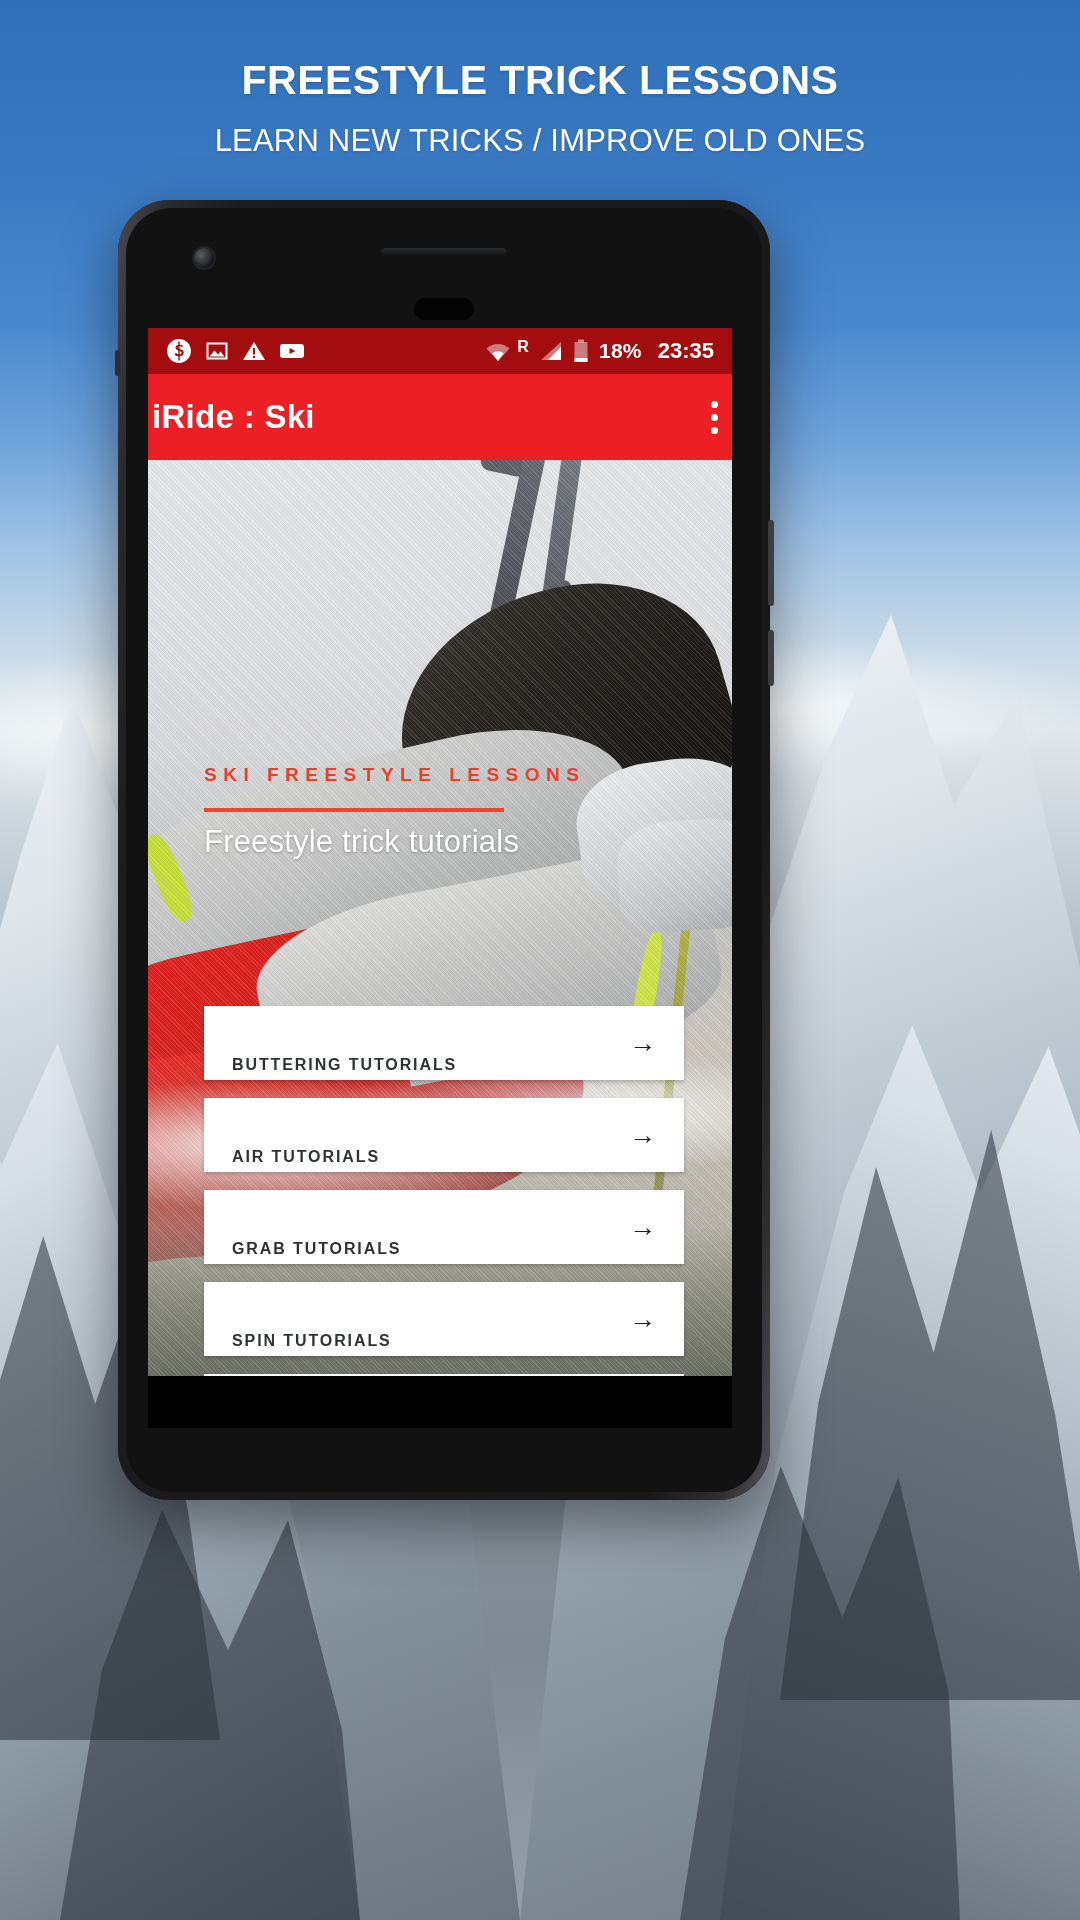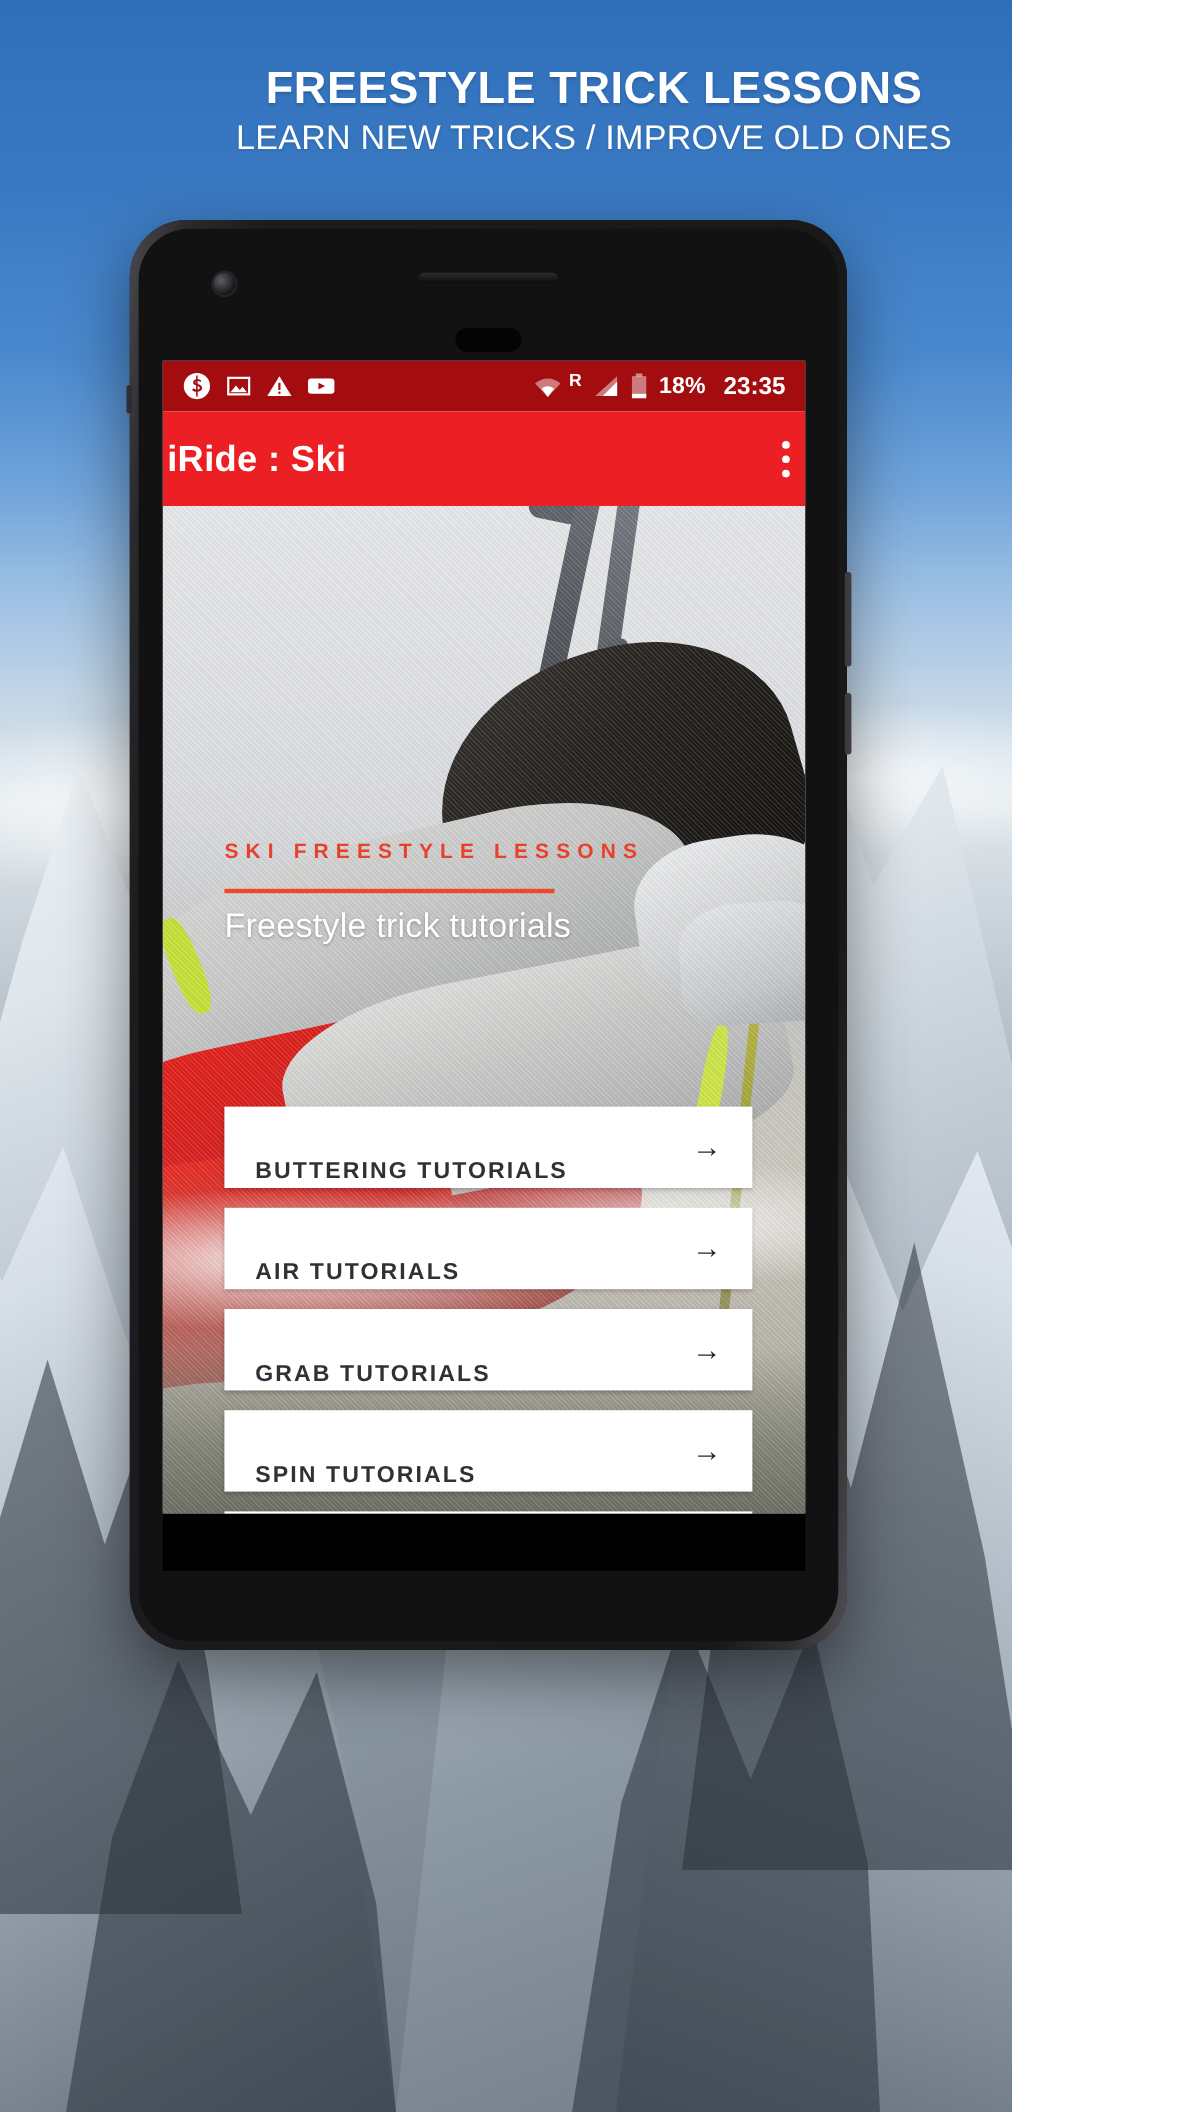--- a/index.html
+++ b/index.html
@@ -5,21 +5,21 @@
   * { box-sizing: border-box; margin: 0; padding: 0; }
   html, body {
     width: 1080px; height: 1920px;
     font-family: "Liberation Sans", sans-serif;
     overflow: hidden;
   }
 
   
   .promo {
     position: relative;
-    width: 920px; height: 1920px;
+    width: 1080px; height: 1920px;
     background: linear-gradient(180deg,
         #2f6fba 0%, #3a79c2 9%, #4b89ce 17%,
         #6fa3da 23%, #9cc0e4 28%, #c3d6e6 33%,
         #dfe7ec 38%, #c9d2d9 44%, #aab6c0 52%,
         #9aa6b0 62%, #8c97a1 74%, #7e8993 86%, #96a0aa 100%);
     overflow: hidden;
   }
   
   .mtn {
     position: absolute;
@@ -70,21 +70,21 @@
   
   .promo-head {
     position: absolute; left: 0; top: 58px; width: 1080px;
     text-align: center; color: #ffffff;
   }
   .promo-title {
     font-size: 41px; font-weight: bold; letter-spacing: .5px;
     line-height: 1.1; text-shadow: 0 1px 3px rgba(0,0,0,.18);
   }
   .promo-sub {
-    margin-top: 4px;
+    margin-top: 20px;
     font-size: 31px; font-weight: normal; letter-spacing: .2px;
     text-shadow: 0 1px 3px rgba(0,0,0,.15);
   }
 
   
   .phone {
     position: absolute; left: 118px; top: 200px;
     width: 652px; height: 1300px;
     background: #1b1b1d;
     border-radius: 52px;
@@ -259,21 +259,21 @@
 
   
   .list { position:absolute; left:56px; right:48px; top:546px; z-index:3; }
   .row {
     height: 74px; background:#ffffff; display:flex; align-items:center;
     padding: 0 28px; margin-bottom: 18px;
     box-shadow: 0 2px 4px rgba(0,0,0,.22);
     cursor:pointer;
   }
   .row-label {
-    font-size: 21px; font-weight: bold; color:#2f3234; letter-spacing: 1.9px; margin-top: 44px;
+    font-size: 16px; font-weight: bold; color:#2f3234; letter-spacing: 1.9px; margin-top: 44px;
   }
   .row-arrow { margin-left:auto; color:#1c1f21; font-size:27px; line-height:1; font-weight:bold; }
   .phone-bottom {
     position:absolute; left:30px; top:1176px; width:584px; height:52px; background:#000;
   }
 </style>
 </head>
 <body>
 
 <div class="promo">

